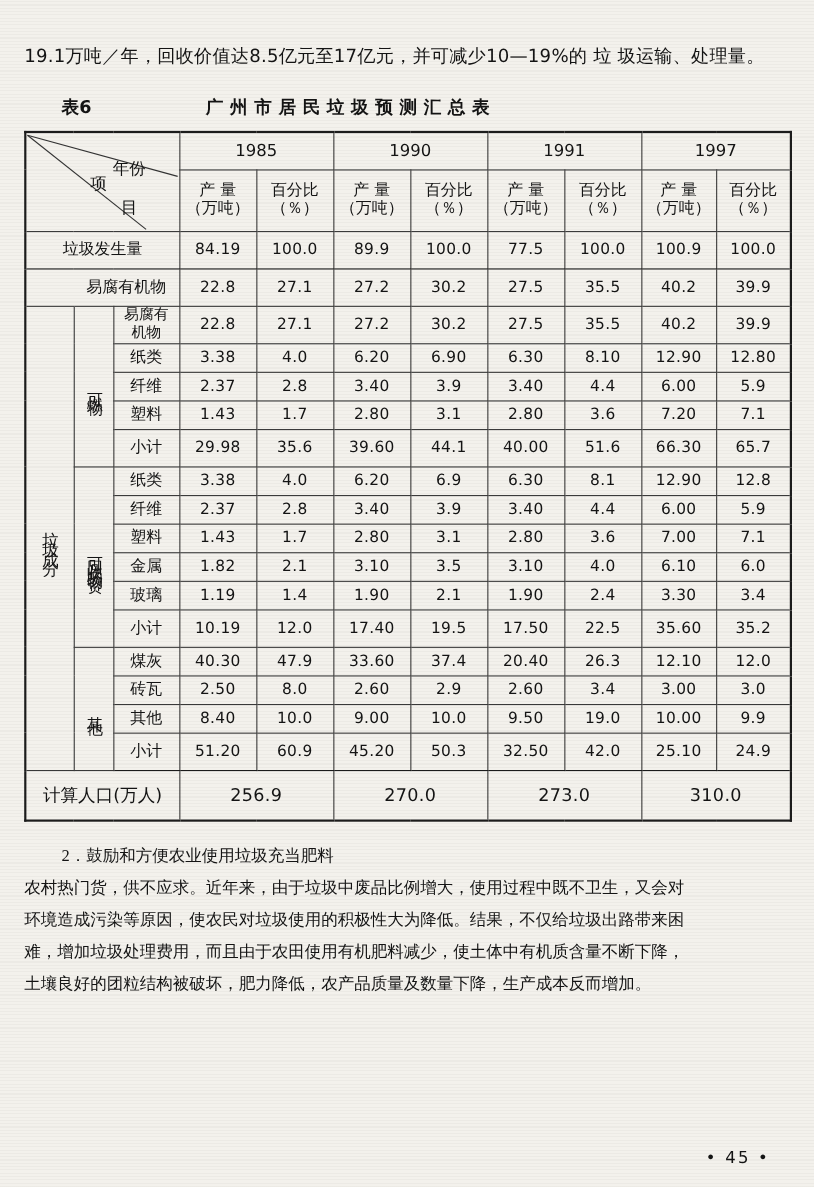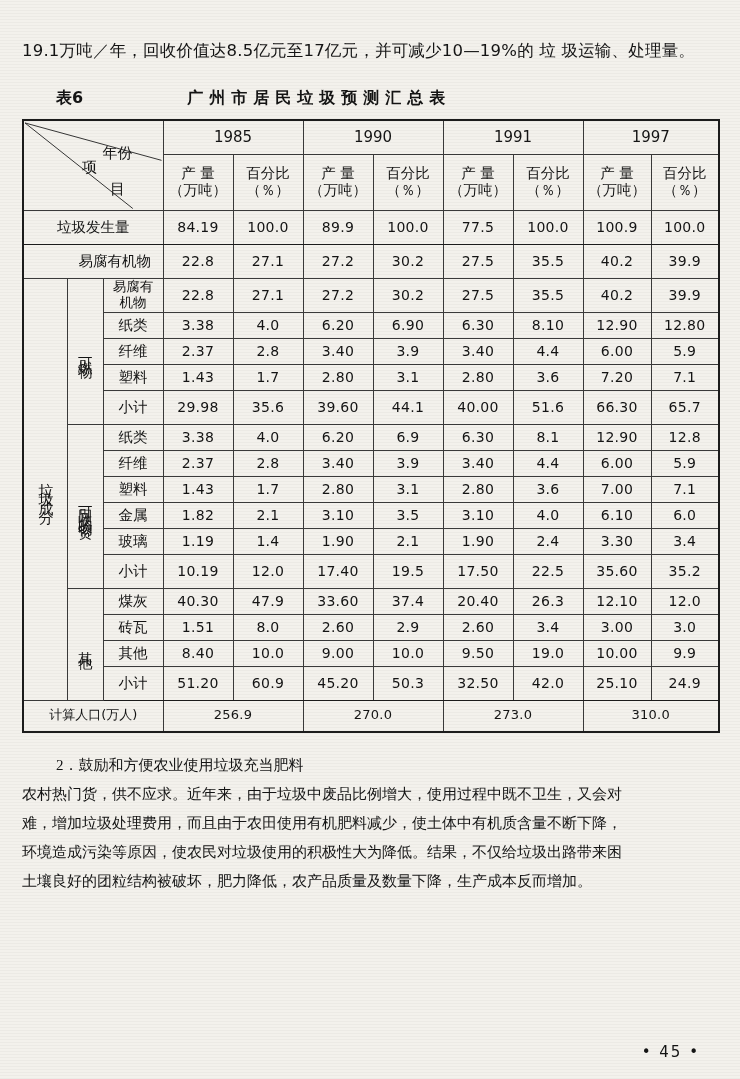--- a/index.html
+++ b/index.html
@@ -101,21 +101,21 @@
     writing-mode: vertical-rl;
     text-orientation: upright;
     letter-spacing: 4px;
     font-size: 14.5px;
     width: 30px;
     line-height: 1;
   }
   td.sub2 { font-size: 13.5px; line-height: 1.05; }
 
   
-  .poprow td { height: 32px; font-size: 13px; }
+  .poprow td { height: 46px; font-size: 16px; }
 
   
   .body-txt { margin-top: 18px; font-size: 15px; line-height: 29px; font-family: Liberation Serif, serif; }
   .body-txt p { margin: 0; white-space: nowrap; }
   .ind1 { text-indent: 34px; }
   .pagenum {
     position:absolute; right: 40px; bottom: 18px;
     font-size: 15px; letter-spacing: 2px;
   }
   .noise { position:absolute; inset:0; pointer-events:none; opacity:.05;
@@ -363,21 +363,21 @@
       <td class="num thickt">47.9</td>
       <td class="num thickt">33.60</td>
       <td class="num thickt">37.4</td>
       <td class="num thickt">20.40</td>
       <td class="num thickt">26.3</td>
       <td class="num thickt">12.10</td>
       <td class="num thickt thickr">12.0</td>
     </tr>
     <tr class="rowh">
       <td class="lbl">砖瓦</td>
-      <td class="num">1.51</td>
+      <td class="num">2.50</td>
       <td class="num">8.0</td>
       <td class="num">2.60</td>
       <td class="num">2.9</td>
       <td class="num">2.60</td>
       <td class="num">3.4</td>
       <td class="num">3.00</td>
       <td class="num thickr">3.0</td>
     </tr>
     <tr class="rowh">
       <td class="lbl">其他</td>
@@ -408,20 +408,20 @@
       <td class="num botline" colspan="2">270.0</td>
       <td class="num botline" colspan="2">273.0</td>
       <td class="num botline thickr" colspan="2">310.0</td>
     </tr>
   </tbody>
     </table>
 
   <div class="body-txt">
     <p class="ind1">2．鼓励和方便农业使用垃圾充当肥料</p>
     <p>农村热门货，供不应求。近年来，由于垃圾中废品比例增大，使用过程中既不卫生，又会对</p>
+    <p>环境造成污染等原因，使农民对垃圾使用的积极性大为降低。结果，不仅给垃圾出路带来困</p>
     <p>难，增加垃圾处理费用，而且由于农田使用有机肥料减少，使土体中有机质含量不断下降，</p>
-    <p>环境造成污染等原因，使农民对垃圾使用的积极性大为降低。结果，不仅给垃圾出路带来困</p>
     <p>土壤良好的团粒结构被破坏，肥力降低，农产品质量及数量下降，生产成本反而增加。</p>
   </div>
 
   <div class="pagenum">• 45 •</div>
   <div class="noise"></div>
 </div>
 
 </body></html>

